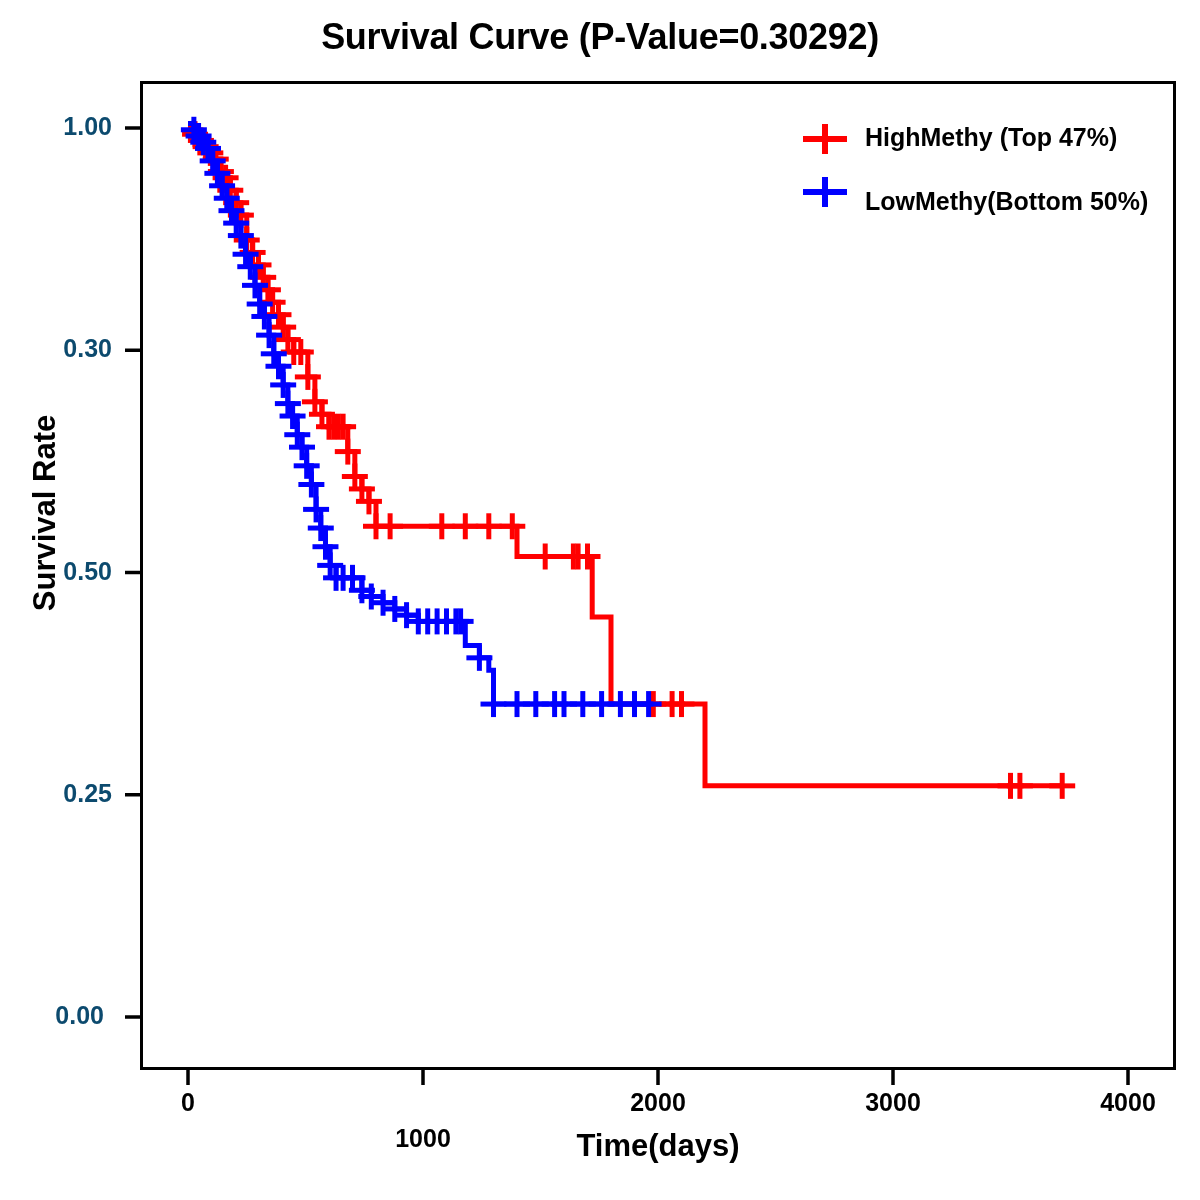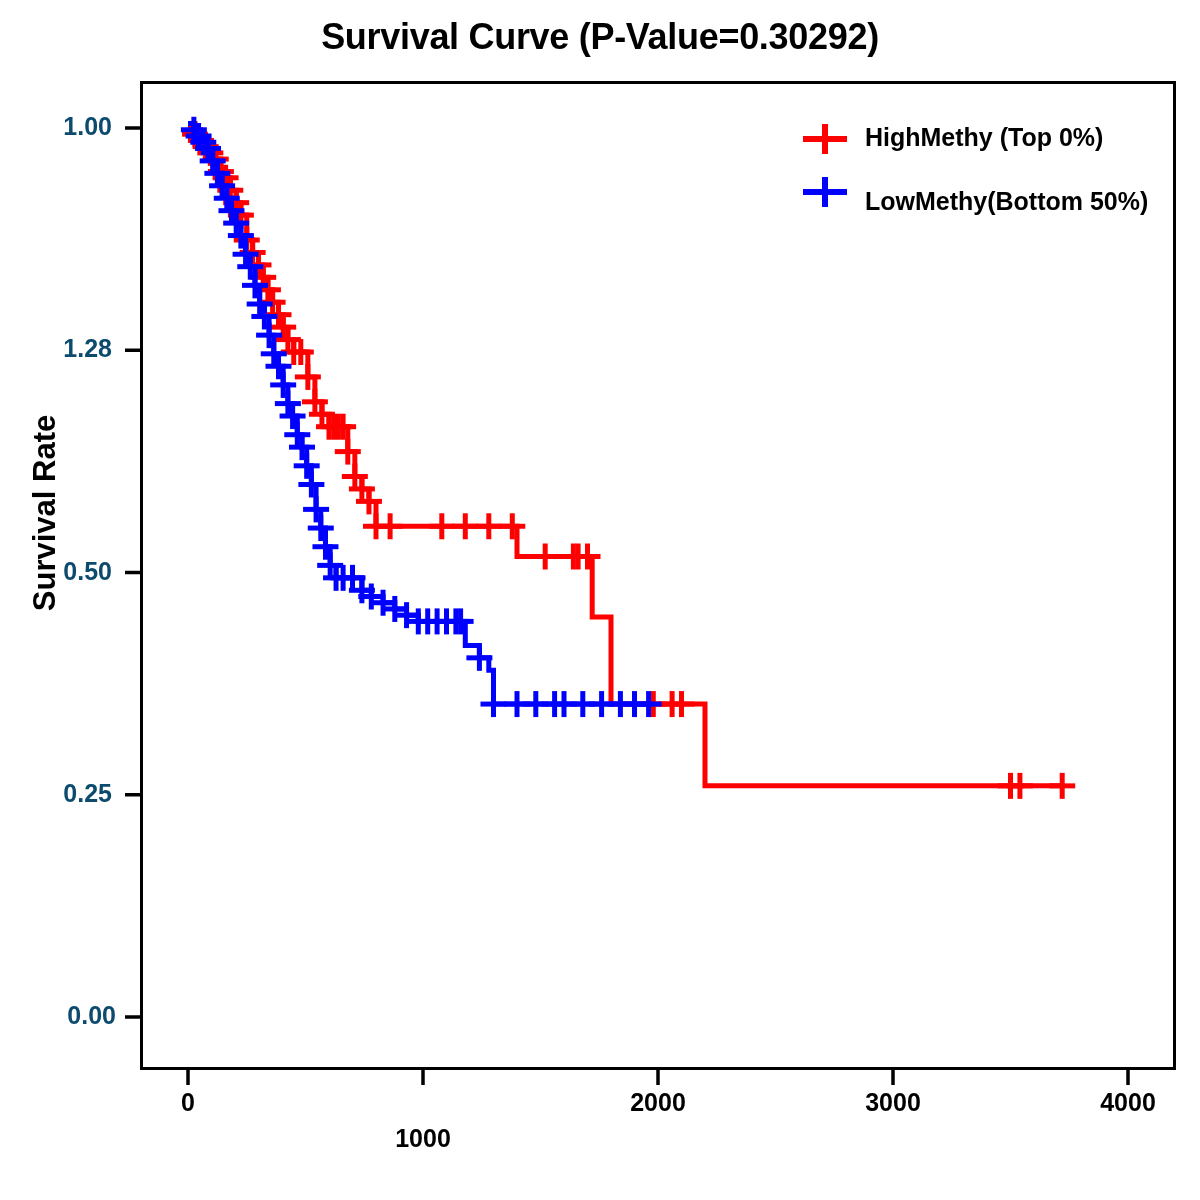--- a/index.html
+++ b/index.html
@@ -83,20 +83,21 @@
 </style>
 </head>
 <body>
 
 <div id="figure">
 
   <div id="chart-title">Survival Curve (P-Value=0.30292)</div>
 
   <div id="y-axis-label">Survival Rate</div>
 
+  <div id="x-axis-label">Time(days)</div>
 
   <svg id="plot-svg" width="1200" height="1200">
     <rect id="plot-frame" x="141.5" y="82.5" width="1033" height="986" fill="none" stroke="#000000" stroke-width="3"></rect>
     <g id="x-ticks-group">
         <line x1="188" y1="1069" x2="188" y2="1085" stroke="#000" stroke-width="3.5"></line>
         <line x1="423" y1="1069" x2="423" y2="1085" stroke="#000" stroke-width="3.5"></line>
         <line x1="658" y1="1069" x2="658" y2="1085" stroke="#000" stroke-width="3.5"></line>
         <line x1="893" y1="1069" x2="893" y2="1085" stroke="#000" stroke-width="3.5"></line>
         <line x1="1128" y1="1069" x2="1128" y2="1085" stroke="#000" stroke-width="3.5"></line>
       </g>
@@ -327,31 +328,31 @@
       </g>
     <g id="legend-marks">
         <line x1="825" y1="124" x2="825" y2="154" stroke="#FF0000" stroke-width="6"></line>
         <line x1="803" y1="139" x2="847" y2="139" stroke="#FF0000" stroke-width="6"></line>
         <line x1="825" y1="177" x2="825" y2="207" stroke="#0000FF" stroke-width="6"></line>
         <line x1="803" y1="192" x2="847" y2="192" stroke="#0000FF" stroke-width="6"></line>
       </g>
   </svg>
 
   <div id="tick-labels-y">
-      <div class="tick-label-y" style="left: 24px; top: 1001px;">0.00</div>
+      <div class="tick-label-y" style="left: 12px; top: 1001px;">0.00</div>
       <div class="tick-label-y" style="left: 20px; top: 778.75px;">0.25</div>
       <div class="tick-label-y" style="left: 20px; top: 556.5px;">0.50</div>
-      <div class="tick-label-y" style="left: 20px; top: 334.25px;">1.28</div>
+      <div class="tick-label-y" style="left: 20px; top: 334.25px;">0.30</div>
       <div class="tick-label-y" style="left: 20px; top: 112px;">1.00</div>
     </div>
   <div id="tick-labels-x">
       <div class="tick-label-x" style="left: 128px; top: 1088px;">0</div>
       <div class="tick-label-x" style="left: 363px; top: 1088px; margin-top: 36px;">1000</div>
       <div class="tick-label-x" style="left: 598px; top: 1088px;">2000</div>
       <div class="tick-label-x" style="left: 833px; top: 1088px;">3000</div>
       <div class="tick-label-x" style="left: 1068px; top: 1088px;">4000</div>
     </div>
   <div id="legend-labels">
-      <div class="legend-label" style="left: 865px; top: 123px;">HighMethy (Top 0%)</div>
+      <div class="legend-label" style="left: 865px; top: 123px;">HighMethy (Top 47%)</div>
       <div class="legend-label" style="left: 865px; top: 187px;">LowMethy(Bottom 50%)</div>
     </div>
 
 </div>
 
 </body></html>

